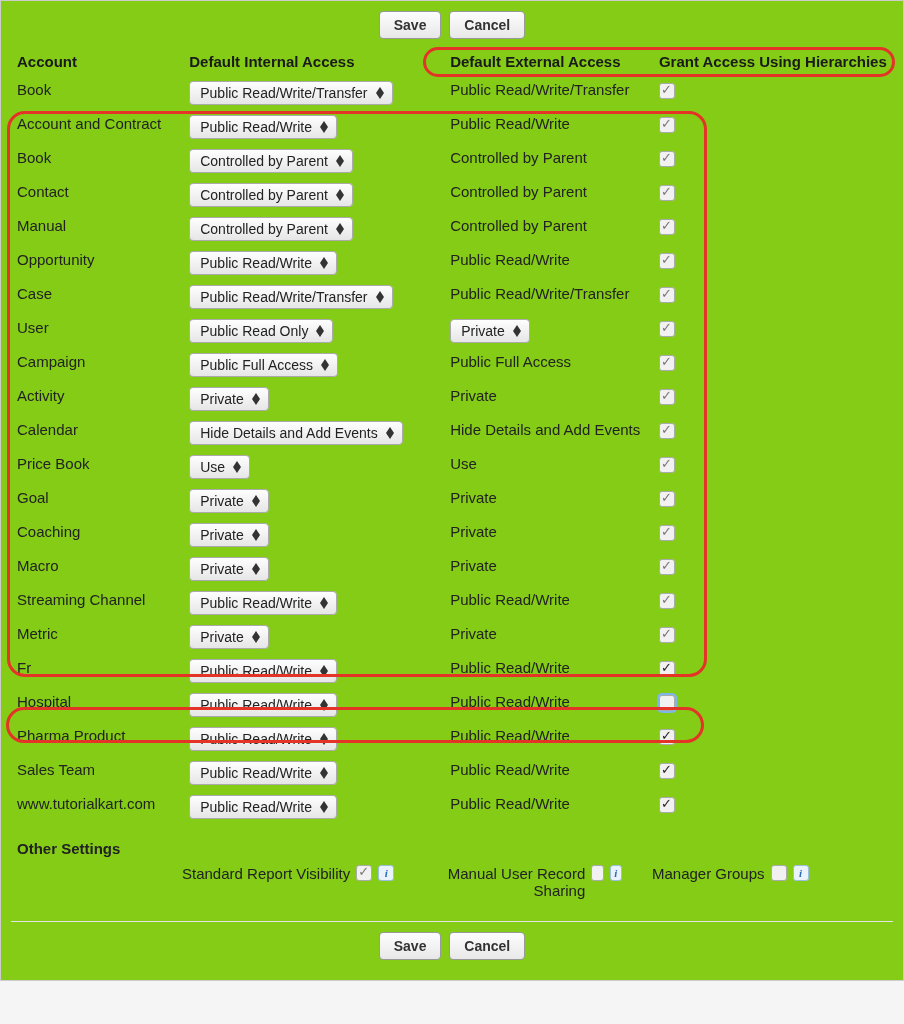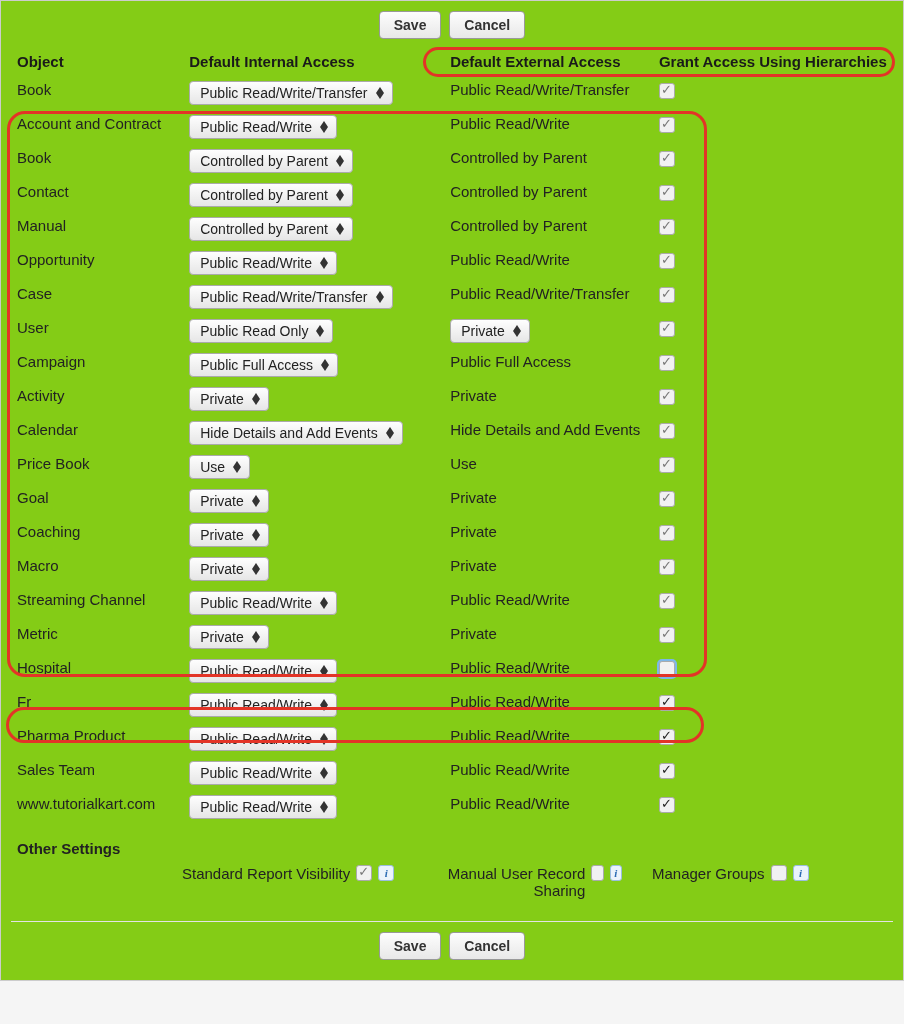--- a/index.html
+++ b/index.html
@@ -166,21 +166,21 @@
 
   <table class="grid">
     <colgroup>
       <col class="col-obj">
         <col class="col-int">
         <col class="col-ext">
         <col class="col-hier">
     </colgroup>
     <thead>
       <tr>
-        <th>Object</th>
+        <th>Account</th>
         <th>Default Internal Access</th>
         <th>Default External Access</th>
         <th>Grant Access Using Hierarchies</th>
       </tr>
     </thead>
     <tbody id="rows">
         <tr>
           <td>Book</td>
           <td><span class="sel">
               <span>Public Read/Write/Transfer</span>
@@ -456,50 +456,50 @@
                 </svg>
                 <svg width="8" height="6">
                   <polygon points="0,0 8,0 4,6" fill="#333"></polygon>
                 </svg>
               </span>
             </span></td>
           <td><span>Private</span></td>
           <td><span class="chk checked"></span></td>
         </tr>
         <tr>
+          <td>Fr</td>
+          <td><span class="sel">
+              <span>Public Read/Write</span>
+              <span class="arrows">
+                <svg width="8" height="6">
+                  <polygon points="4,0 8,6 0,6" fill="#333"></polygon>
+                </svg>
+                <svg width="8" height="6">
+                  <polygon points="0,0 8,0 4,6" fill="#333"></polygon>
+                </svg>
+              </span>
+            </span></td>
+          <td><span>Public Read/Write</span></td>
+          <td><span class="chk checked darkcheck"></span></td>
+        </tr>
+        <tr>
           <td>Hospital</td>
           <td><span class="sel">
               <span>Public Read/Write</span>
               <span class="arrows">
                 <svg width="8" height="6">
                   <polygon points="4,0 8,6 0,6" fill="#333"></polygon>
                 </svg>
                 <svg width="8" height="6">
                   <polygon points="0,0 8,0 4,6" fill="#333"></polygon>
                 </svg>
               </span>
             </span></td>
           <td><span>Public Read/Write</span></td>
           <td><span class="chk focus"></span></td>
-        </tr>
-        <tr>
-          <td>Fr</td>
-          <td><span class="sel">
-              <span>Public Read/Write</span>
-              <span class="arrows">
-                <svg width="8" height="6">
-                  <polygon points="4,0 8,6 0,6" fill="#333"></polygon>
-                </svg>
-                <svg width="8" height="6">
-                  <polygon points="0,0 8,0 4,6" fill="#333"></polygon>
-                </svg>
-              </span>
-            </span></td>
-          <td><span>Public Read/Write</span></td>
-          <td><span class="chk checked darkcheck"></span></td>
         </tr>
         <tr>
           <td>Pharma Product</td>
           <td><span class="sel">
               <span>Public Read/Write</span>
               <span class="arrows">
                 <svg width="8" height="6">
                   <polygon points="4,0 8,6 0,6" fill="#333"></polygon>
                 </svg>
                 <svg width="8" height="6">

